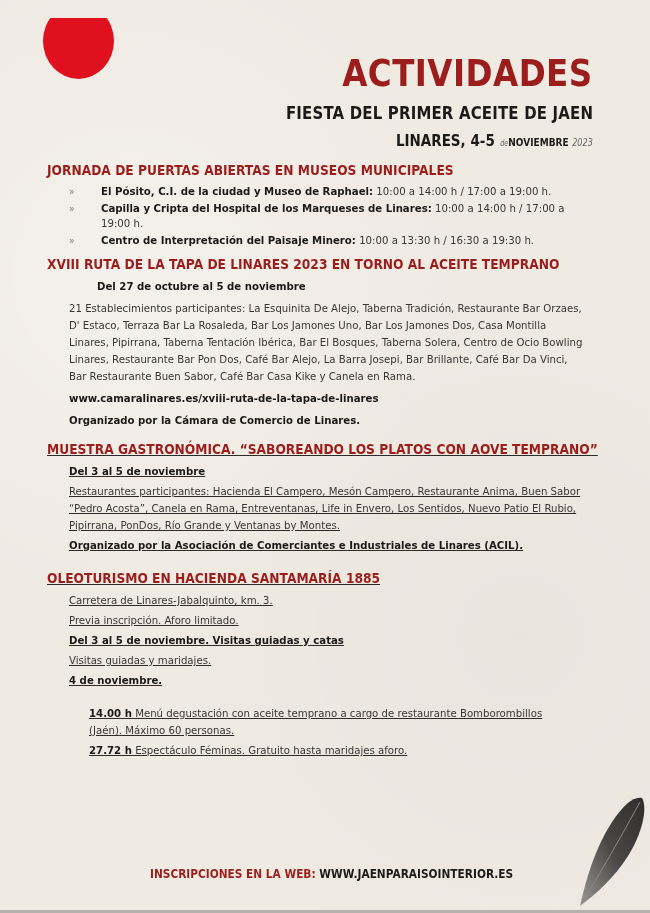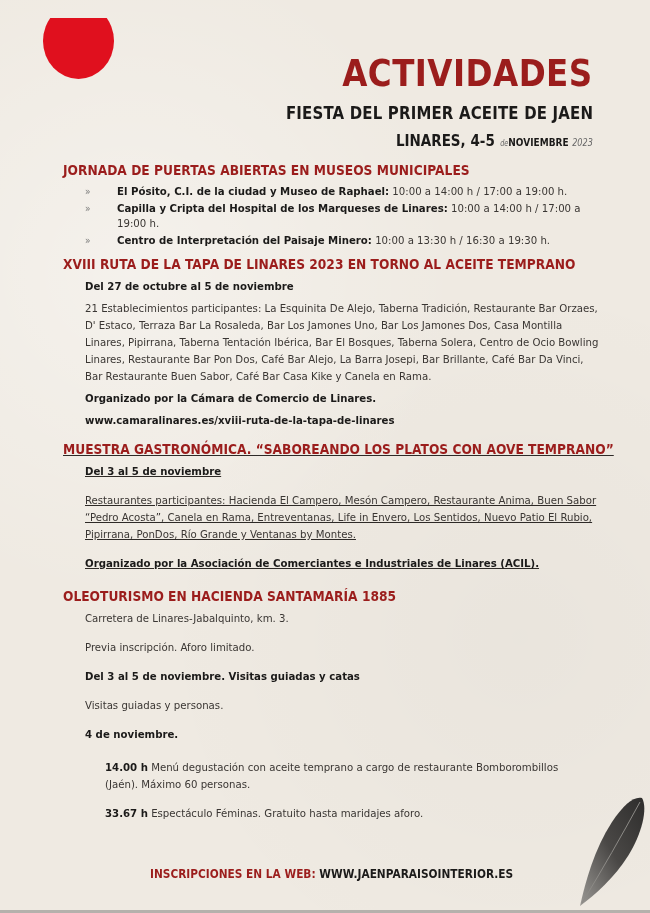--- a/index.html
+++ b/index.html
@@ -38,41 +38,41 @@
     .dateline {
       position: absolute; right: 57px; top: 131px;
       color: #1b1a19; white-space: nowrap;
       transform: scaleX(0.9); transform-origin: right center;
     }
     .dateline .big { font-family: "DejaVu Sans", sans-serif; font-weight: bold; font-size: 15px; }
     .dateline .de { font-style: italic; font-size: 8px; color: #666; margin-left: 6px; }
     .dateline .month { font-family: "DejaVu Sans", sans-serif; font-weight: bold; font-size: 10px; }
     .dateline .year { font-style: italic; font-size: 10px; color: #666; margin-left: 4px; }
 
-    .content { position: absolute; left: 63px; top: 162px; width: 540px; }
+    .content { position: absolute; left: 47px; top: 162px; width: 540px; }
     .sec-head {
       font-family: "DejaVu Sans", sans-serif; font-weight: bold;
       font-size: 13.2px; color: #9b1d1c; line-height: 17px;
       transform: scaleX(0.93); transform-origin: left center; white-space: nowrap;
     }
     .sec-head.wrap { white-space: normal; width: 520px; }
     .body-block { padding-left: 22px; font-size: 11.3px; line-height: 17px; }
-    .p { margin-top: 12px; color: #3a3633; }
+    .p { margin-top: 3px; color: #3a3633; }
     .b { font-weight: bold; color: #1b1a19; }
     .bullets { list-style: none; padding-left: 0; margin-top: 5px; }
     .bullets li { position: relative; padding-left: 32px; font-size: 11.3px; line-height: 15px; margin-bottom: 2px; color: #3a3633; }
     .bullets li .mark { position: absolute; left: 25px - 25px; left: 0; color: #777; font-size: 10px; }
     .bullets li .name { font-weight: bold; color: #1b1a19; }
     .sub { padding-left: 20px; }
 
     .s1 { }
     .s2 { margin-top: 8px; }
     .s3 { margin-top: 12px; text-decoration: underline; }
     .s4 { margin-top: 16px; }
-    .s5 { margin-top: 8px; }
+    .s5 { margin-top: 8px; text-decoration: underline; }
 
     .footer {
       position: absolute; left: 150px; top: 867px;
       font-family: "DejaVu Sans", sans-serif; font-weight: bold; font-size: 11.5px;
       transform: scaleX(0.92); transform-origin: left center; white-space: nowrap;
     }
     .footer .lbl { color: #9b1d1c; }
     .footer .url { color: #1b1a19; }
     .leaf { position: absolute; left: 572px; top: 790px; width: 80px; height: 120px; }
   </style>
@@ -97,24 +97,24 @@
     <ul class="bullets" style="padding-left:22px;">
       <li><span class="mark">»</span><span class="name">El Pósito, C.I. de la ciudad y Museo de Raphael:</span><span> 10:00 a 14:00 h / 17:00 a 19:00 h.</span></li>
       <li><span class="mark">»</span><span class="name">Capilla y Cripta del Hospital de los Marqueses de Linares:</span><span> 10:00 a 14:00 h / 17:00 a 19:00 h.</span></li>
       <li><span class="mark">»</span><span class="name">Centro de Interpretación del Paisaje Minero:</span><span> 10:00 a 13:30 h / 16:30 a 19:30 h.</span></li>
     </ul>
   </div>
 
   <div class="section s2">
     <div class="sec-head">XVIII RUTA DE LA TAPA DE LINARES 2023 EN TORNO AL ACEITE TEMPRANO</div>
     <div class="body-block">
-      <div class="p b" style="margin-top:5px;">Del 27 de octubre al 5 de noviembre</div>
+      <div class="p b" style="margin-top:5px;margin-left:28px;">Del 27 de octubre al 5 de noviembre</div>
       <div class="p" style="margin-top:5px;">21 Establecimientos participantes: La Esquinita De Alejo, Taberna Tradición, Restaurante Bar Orzaes, D' Estaco, Terraza Bar La Rosaleda, Bar Los Jamones Uno, Bar Los Jamones Dos, Casa Montilla Linares, Pipirrana, Taberna Tentación Ibérica, Bar El Bosques, Taberna Solera, Centro de Ocio Bowling Linares, Restaurante Bar Pon Dos, Café Bar Alejo, La Barra Josepi, Bar Brillante, Café Bar Da Vinci, Bar Restaurante Buen Sabor, Café Bar Casa Kike y Canela en Rama.</div>
+      <div class="p b" style="margin-top:5px;">www.camaralinares.es/xviii-ruta-de-la-tapa-de-linares</div>
       <div class="p b" style="margin-top:5px;">Organizado por la Cámara de Comercio de Linares.</div>
-      <div class="p b" style="margin-top:5px;">www.camaralinares.es/xviii-ruta-de-la-tapa-de-linares</div>
     </div>
   </div>
 
   <div class="section s3">
     <div class="sec-head">MUESTRA GASTRONÓMICA. “SABOREANDO LOS PLATOS CON AOVE TEMPRANO”</div>
     <div class="body-block">
       <div class="p b" style="margin-top:5px;">Del 3 al 5 de noviembre</div>
       <div class="p">Restaurantes participantes: Hacienda El Campero, Mesón Campero, Restaurante Anima, Buen Sabor “Pedro Acosta”, Canela en Rama, Entreventanas, Life in Envero, Los Sentidos, Nuevo Patio El Rubio, Pipirrana, PonDos, Río Grande y Ventanas by Montes.</div>
       <div class="p b">Organizado por la Asociación de Comerciantes e Industriales de Linares (ACIL).</div>
     </div>
@@ -122,25 +122,25 @@
 
   <div class="section s4">
   </div>
 
   <div class="section s5">
     <div class="sec-head">OLEOTURISMO EN HACIENDA SANTAMARÍA 1885</div>
     <div class="body-block">
       <div class="p" style="margin-top:5px;">Carretera de Linares-Jabalquinto, km. 3.</div>
       <div class="p">Previa inscripción. Aforo limitado.</div>
       <div class="p b">Del 3 al 5 de noviembre. Visitas guiadas y catas</div>
-      <div class="p">Visitas guiadas y personas.</div>
+      <div class="p">Visitas guiadas y maridajes.</div>
       <div class="p b">4 de noviembre.</div>
       <div class="sub" style="padding-right:40px;">
         <div class="p" style="margin-top:16px;"><span class="b">14.00 h</span><span> Menú degustación con aceite temprano a cargo de restaurante Bomborombillos (Jaén). Máximo 60 personas.</span></div>
-        <div class="p"><span class="b">33.67 h</span><span> Espectáculo Féminas. Gratuito hasta maridajes aforo.</span></div>
+        <div class="p"><span class="b">27.72 h</span><span> Espectáculo Féminas. Gratuito hasta maridajes aforo.</span></div>
       </div>
     </div>
   </div>
 </div>
 
 <div class="footer">
   <span class="lbl">INSCRIPCIONES EN LA WEB: </span><span class="url">WWW.JAENPARAISOINTERIOR.ES</span>
 </div>
 
 <svg class="leaf" viewBox="0 0 80 120">

